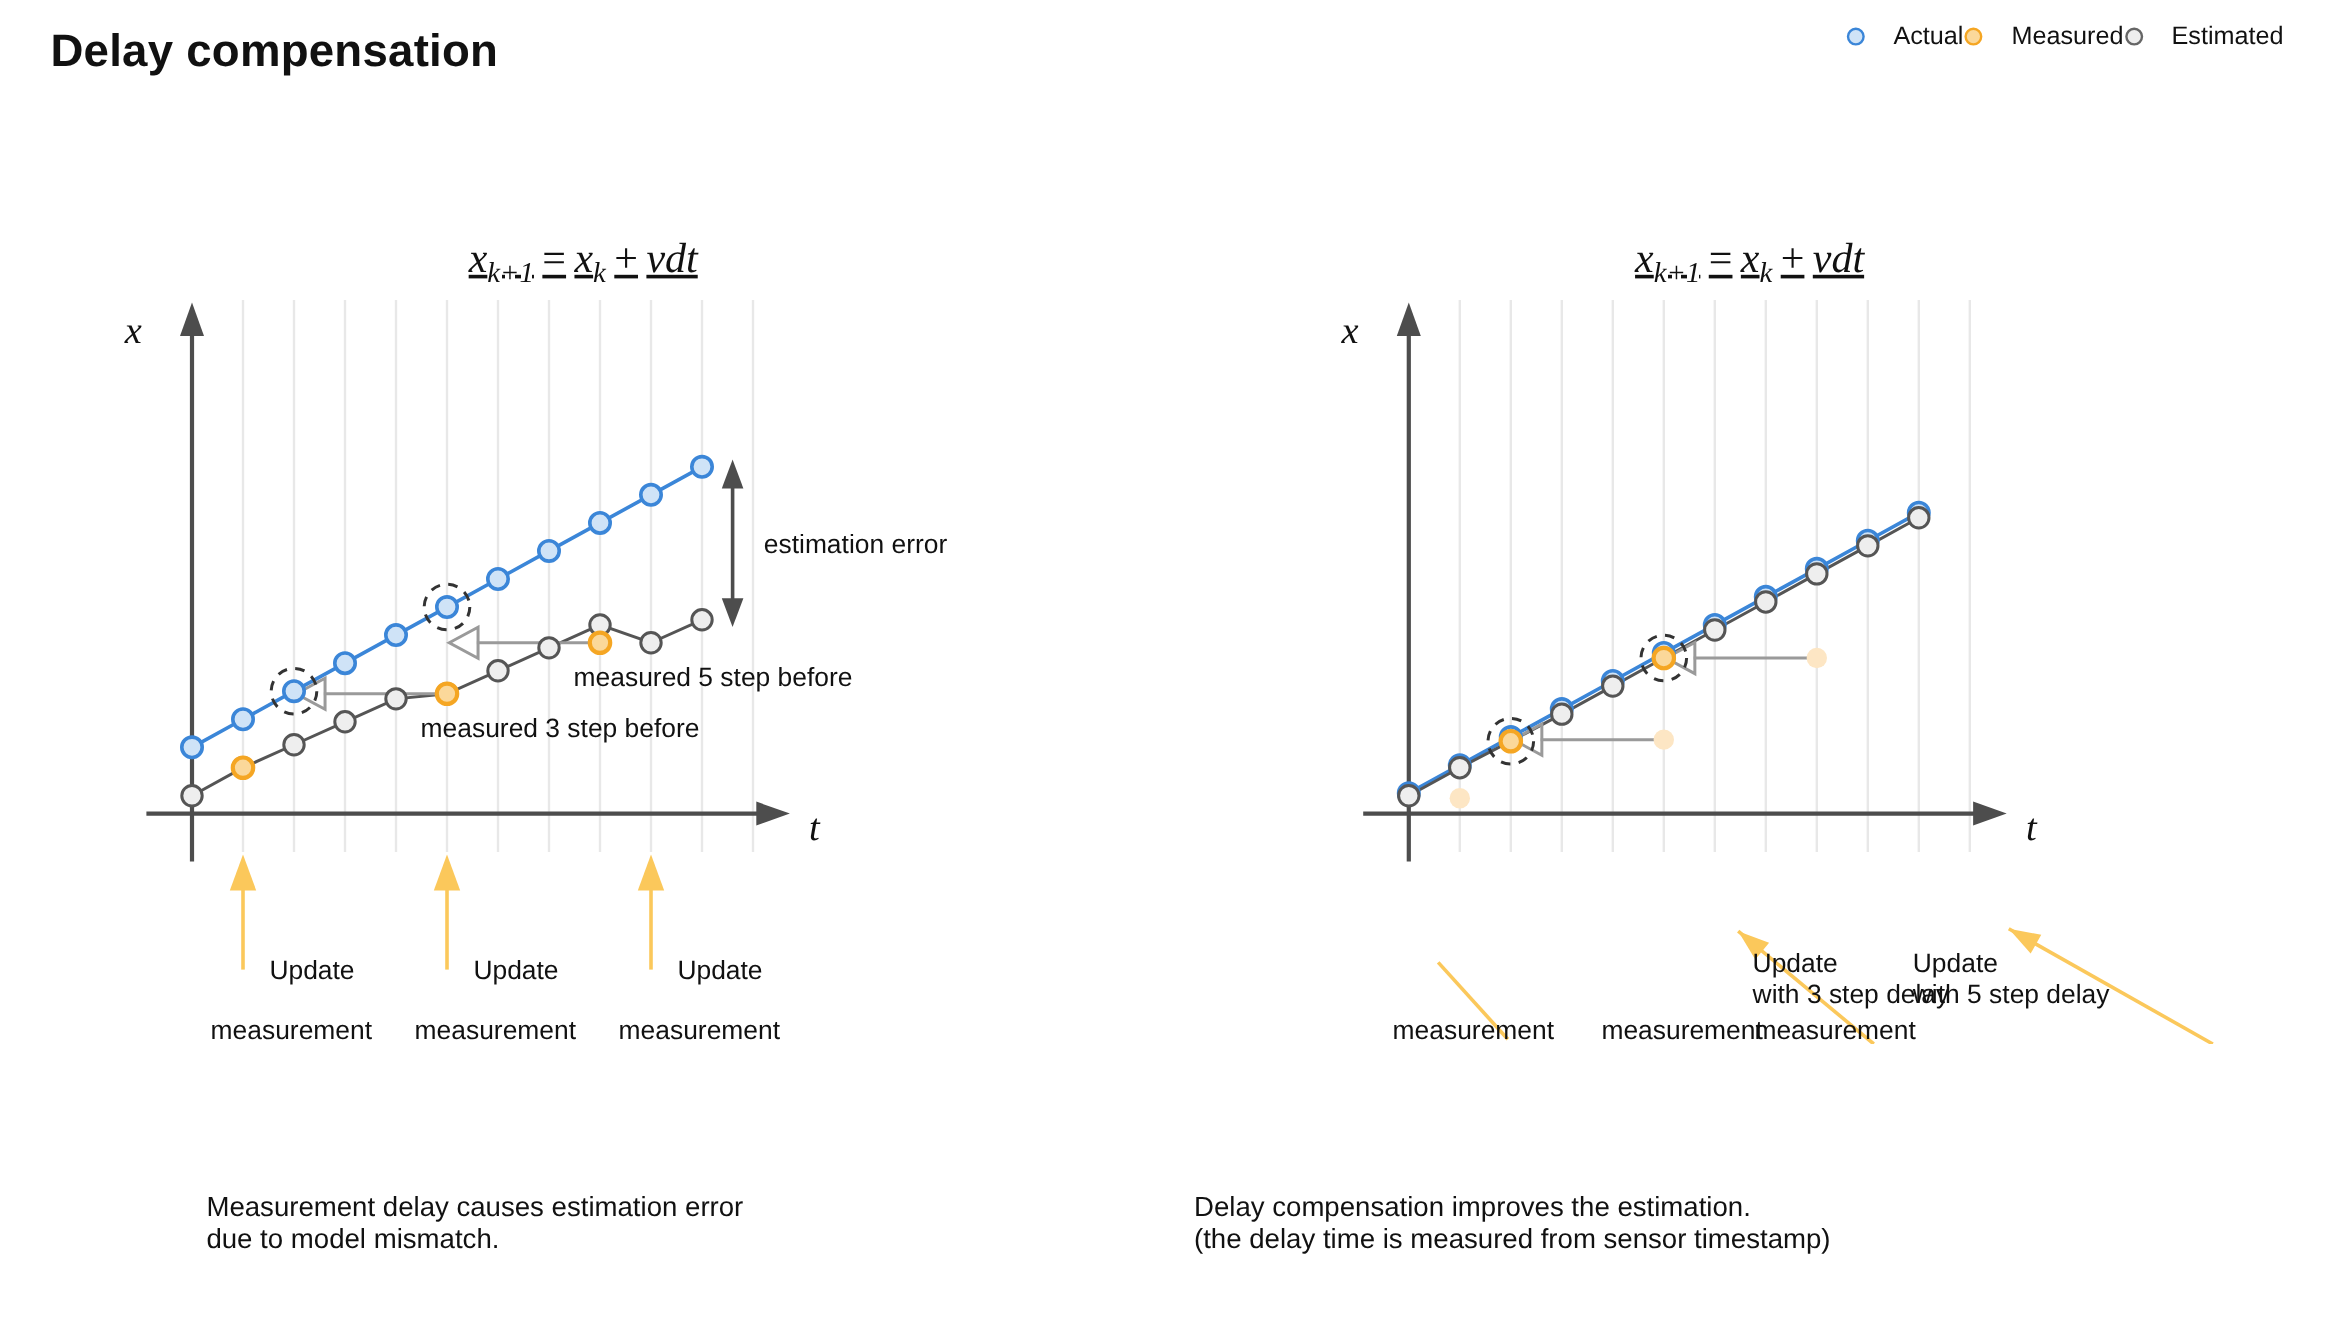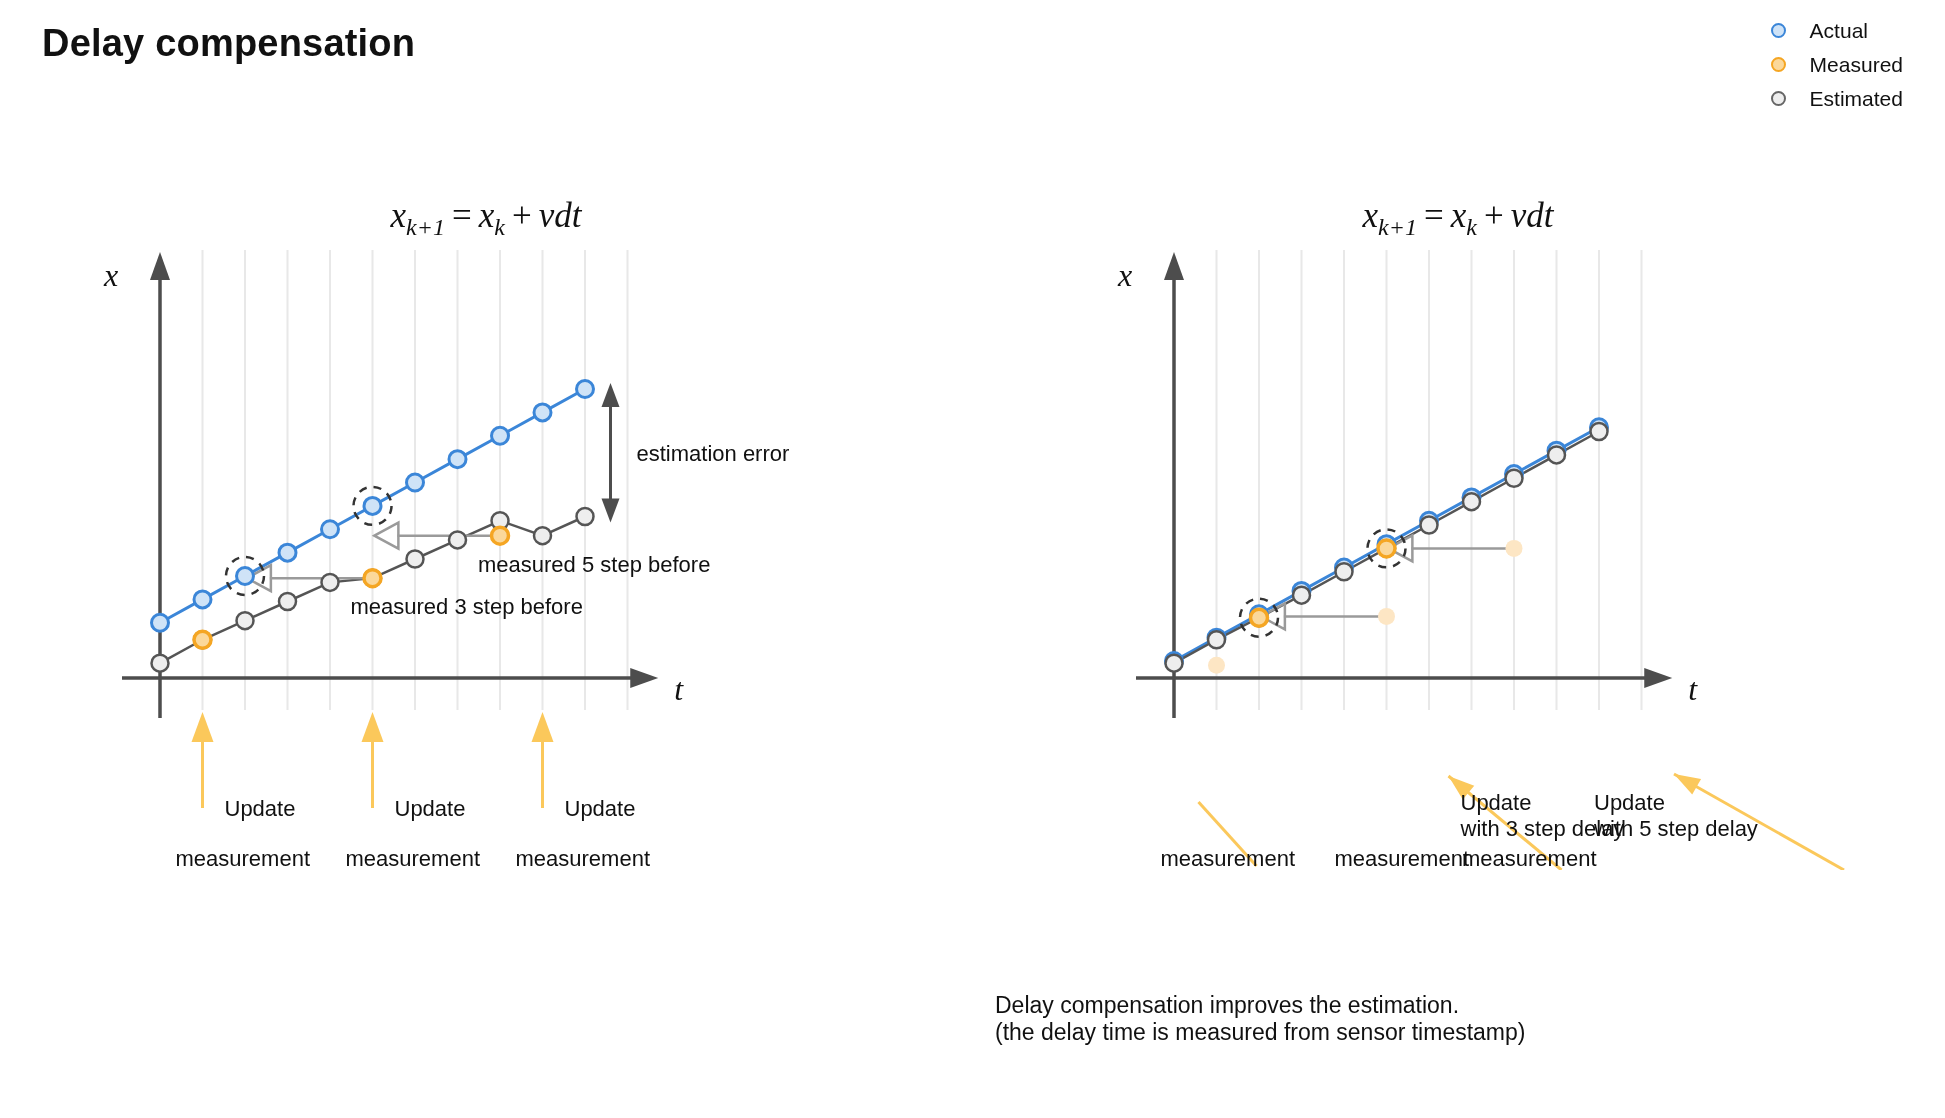--- a/index.html
+++ b/index.html
@@ -23,22 +23,22 @@
     font-size: 38px;
     font-weight: 700;
     letter-spacing: 0.2px;
     color: #111111;
   }
   #legend {
     position: absolute;
     right: 42px;
     top: 20px;
     display: flex;
-    flex-direction: column;
-    gap: 13px;
+    flex-direction: row;
+    gap: 1px;
     align-items: flex-start;
   }
   .legend-row {
     display: flex;
     align-items: center;
     gap: 24px;
     font-size: 21px;
     color: #111111;
     white-space: nowrap;
   }
@@ -60,20 +60,21 @@
   #panel-right { left: 972px; }
   .formula {
     position: absolute;
     top: 196px;
     width: 100%;
     text-align: center;
     font-family: "Liberation Serif", serif;
     font-style: italic;
     font-size: 35px;
     color: #111111;
+    text-decoration: underline;
   }
   .formula .sub {
     font-size: 24px;
     vertical-align: sub;
     font-style: italic;
   }
   .formula .op {
     font-style: normal;
     padding: 0 7px;
   }
@@ -200,20 +201,22 @@
       <text x="394.5" y="566" font-size="22" fill="#111111">Update</text>
       <g>
         <line x1="542.5" y1="558" x2="542.5" y2="478" stroke="#fbc85b" stroke-width="3"></line>
         <polygon points="542.5,462 531.5,492 553.5,492" fill="#fbc85b"></polygon>
       </g>
       <text x="564.5" y="566" font-size="22" fill="#111111">Update</text>
       <text x="175.5" y="616" font-size="22" fill="#111111"><tspan x="175.5" dy="0">measurement</tspan><tspan x="175.5" dy="26">received</tspan></text>
       <text x="345.5" y="616" font-size="22" fill="#111111"><tspan x="345.5" dy="0">measurement</tspan><tspan x="345.5" dy="26">received</tspan></text>
       <text x="515.5" y="616" font-size="22" fill="#111111"><tspan x="515.5" dy="0">measurement</tspan><tspan x="515.5" dy="26">received</tspan></text>
     </svg>
+  <div class="caption" id="caption-left">Measurement delay causes estimation error
+due to model mismatch.</div>
 </div>
 
 <div class="panel" id="panel-right">
   <div class="formula">
     <span>x</span><span class="sub">k+1</span><span class="op">=</span><span>x</span><span class="sub">k</span><span class="op">+</span><span>vdt</span>
   </div>
   <svg class="chart-svg" id="svg-right" width="972" height="620" viewBox="0 0 972 620">
       <g>
         <line x1="244.5" y1="0" x2="244.5" y2="460" stroke="#e8e8e8" stroke-width="2"></line>
         <line x1="287" y1="0" x2="287" y2="460" stroke="#e8e8e8" stroke-width="2"></line>

